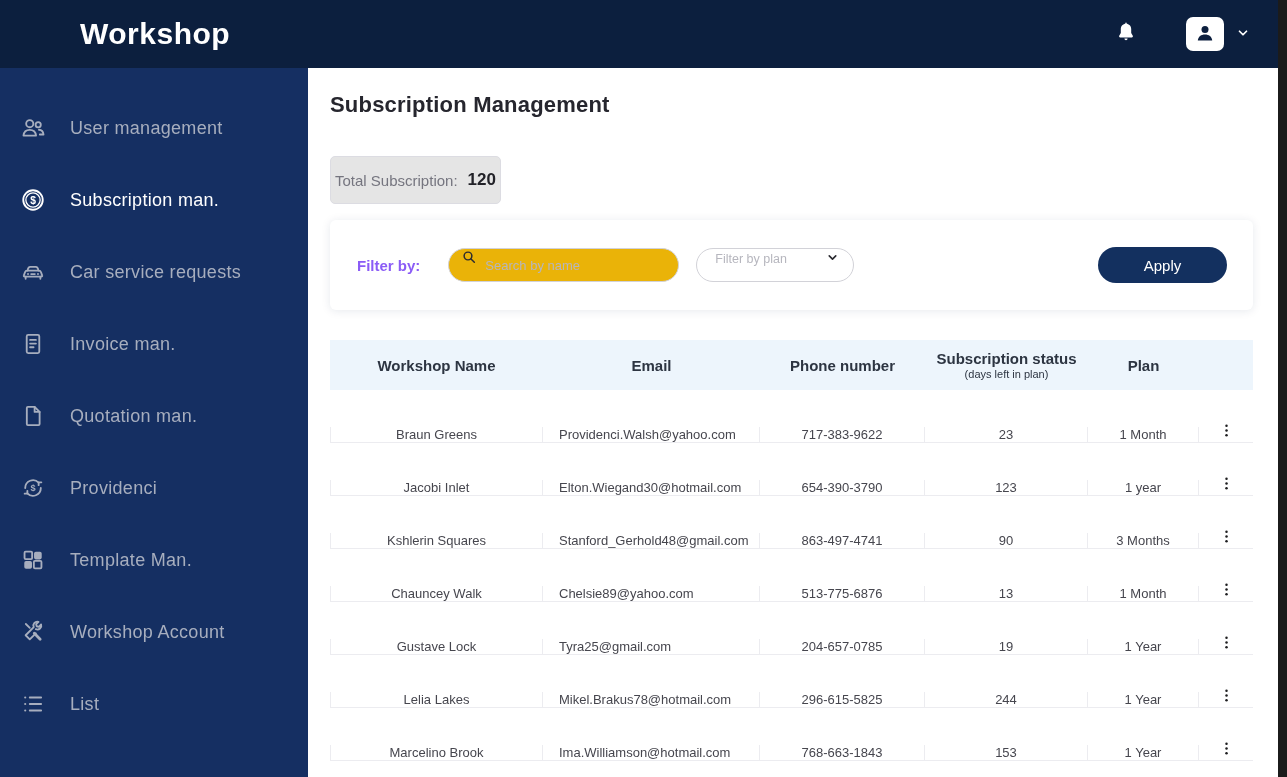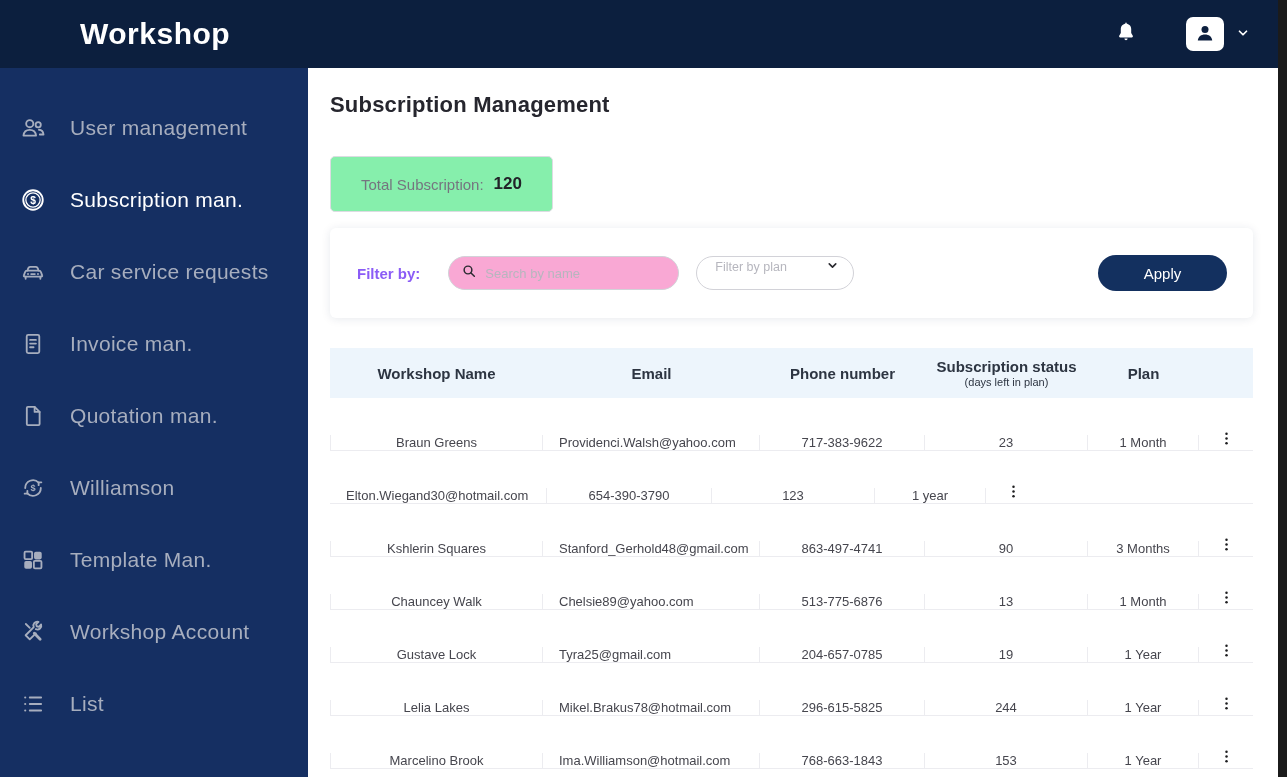--- a/index.html
+++ b/index.html
@@ -24,45 +24,45 @@
     display:flex;align-items:center;justify-content:center;color:var(--topbar-bg);}
   .chev-btn{background:none;border:none;cursor:pointer;color:#fff;margin-left:12px;display:flex;}
 
   
   .sidebar{position:absolute;top:68px;left:0;width:308px;height:709px;background:var(--sidebar-bg);
     padding-top:24px;}
   .side-item{height:72px;display:flex;align-items:center;padding-left:20px;cursor:pointer;
     color:#A7AEBE;}
   .side-item.active{color:#FFFFFF;}
   .side-icon{width:26px;height:26px;display:flex;align-items:center;justify-content:center;flex:none;}
-  .side-label{margin-left:24px;font-size:21px;letter-spacing:.3px;white-space:nowrap;}
+  .side-label{margin-left:24px;font-size:18px;letter-spacing:.3px;white-space:nowrap;}
 
   
   .scroll-strip{position:absolute;top:0;right:0;width:9px;height:777px;background:var(--scrollbar);z-index:9;}
 
   
   .main{position:absolute;top:68px;left:308px;width:970px;height:709px;background:#fff;overflow:hidden;}
   .page-title{margin:24px 0 0 22px;font-size:22px;font-weight:700;color:#26262E;letter-spacing:.2px;}
 
   .row2{display:flex;align-items:center;margin:38px 25px 0 22px;}
-  .total-box{display:inline-flex;align-items:center;height:56px;padding:0 30px;border:1px solid #DCDCE2;
-    border-radius:5px;background:#86efac;}
+  .total-box{display:inline-flex;align-items:center;height:48px;padding:0 4px;border:1px solid #DCDCE2;
+    border-radius:5px;background:#e5e5e5;}
   .total-label{font-size:15px;color:#75757F;}
   .total-value{font-size:17px;color:#222228;font-weight:700;margin-left:10px;}
   .row2-right{margin-left:auto;display:flex;align-items:center;}
   .view-request{font-size:15px;font-weight:700;color:var(--accent-navy);text-decoration:underline;
     cursor:pointer;margin-right:22px;}
   .goto-plan-btn{height:36px;padding:0 26px;border:none;border-radius:18px;background:var(--accent-navy);
     color:#fff;font-size:14px;font-family:inherit;cursor:pointer;letter-spacing:.2px;}
 
   .filter-card{margin:16px 25px 0 22px;height:90px;border-radius:6px;background:#fff;
     box-shadow:0 1px 10px rgba(20,40,80,.10);display:flex;align-items:center;padding:0 26px 0 27px;}
   .filter-label{font-size:15px;font-weight:700;color:#8b5cf6;}
   .search-pill{margin-left:28px;width:231px;height:34px;border:1px solid #D2D2D8;border-radius:17px;
-    display:flex;align-items:center;padding:0 12px;background:#f9a8d4;}
+    display:flex;padding:0 12px;background:#eab308;}
   .search-pill svg{flex:none;color:#2A2A30;}
   .search-input{border:none;outline:none;width:100%;margin-left:8px;font-size:13px;font-family:inherit;
     color:#333;background:transparent;}
   .search-input::placeholder{color:#B6B6BE;}
   .plan-pill{margin-left:17px;width:158px;height:34px;border:1px solid #D2D2D8;border-radius:17px;
     display:flex;align-items:center;justify-content:space-between;padding:0 14px 12px 18px;background:#fff;cursor:pointer;}
   .plan-pill .plan-text{font-size:12.5px;color:#B6B6BE;}
   .plan-pill svg{color:#2A2A30;}
   .apply-btn{margin-left:auto;height:36px;width:129px;border:none;border-radius:18px;background:var(--accent-navy);
     color:#fff;font-size:15px;font-family:inherit;cursor:pointer;}
@@ -177,21 +177,21 @@
   </div>
     <div class="side-item">
     <span class="side-icon">
         <svg width="26" height="26" viewBox="0 0 24 24" fill="none" stroke="currentColor" stroke-width="1.7" stroke-linecap="round" stroke-linejoin="round">
           <path d="M19.2 12a7.2 7.2 0 0 1-12.4 5"></path>
           <path d="M4.8 12a7.2 7.2 0 0 1 12.4-5"></path>
           <path d="M6.8 14.6v2.6H4.3M17.2 9.4V6.8h2.5"></path>
           <text x="12" y="15" text-anchor="middle" font-size="8.5" font-weight="bold" fill="currentColor" stroke="none" font-family="inherit">$</text>
         </svg>
       </span>
-    <span class="side-label">Williamson</span>
+    <span class="side-label">Providenci</span>
   </div>
     <div class="side-item">
     <span class="side-icon">
         <svg width="26" height="26" viewBox="0 0 24 24" fill="none" stroke="currentColor" stroke-width="1.7" stroke-linecap="round" stroke-linejoin="round">
           <rect x="4.2" y="4.2" width="7" height="7" rx="1"></rect>
           <rect x="13.8" y="5.2" width="5.4" height="5.4" rx=".8" fill="currentColor"></rect>
           <rect x="4.8" y="13.8" width="5.4" height="5.4" rx=".8" fill="currentColor"></rect>
           <rect x="12.8" y="12.8" width="7" height="7" rx="1"></rect>
         </svg>
       </span>
@@ -285,20 +285,21 @@
           <svg width="15" height="17" viewBox="0 0 24 24" fill="currentColor">
             <circle cx="12" cy="4.5" r="2"></circle>
                   <circle cx="12" cy="12" r="2"></circle>
                   <circle cx="12" cy="19.5" r="2"></circle>
           </svg>
         </span>
       </button>
     </div>
   </div>
         <div class="trow">
+    <div class="td col-name">Jacobi Inlet</div>
     <div class="td col-email">Elton.Wiegand30@hotmail.com</div>
     <div class="td col-phone">654-390-3790</div>
     <div class="td col-status">123</div>
     <div class="td col-plan">1 year</div>
     <div class="td col-actions">
       <button class="kebab-btn">
         <span>
           <svg width="15" height="17" viewBox="0 0 24 24" fill="currentColor">
             <circle cx="12" cy="4.5" r="2"></circle>
                   <circle cx="12" cy="12" r="2"></circle>

